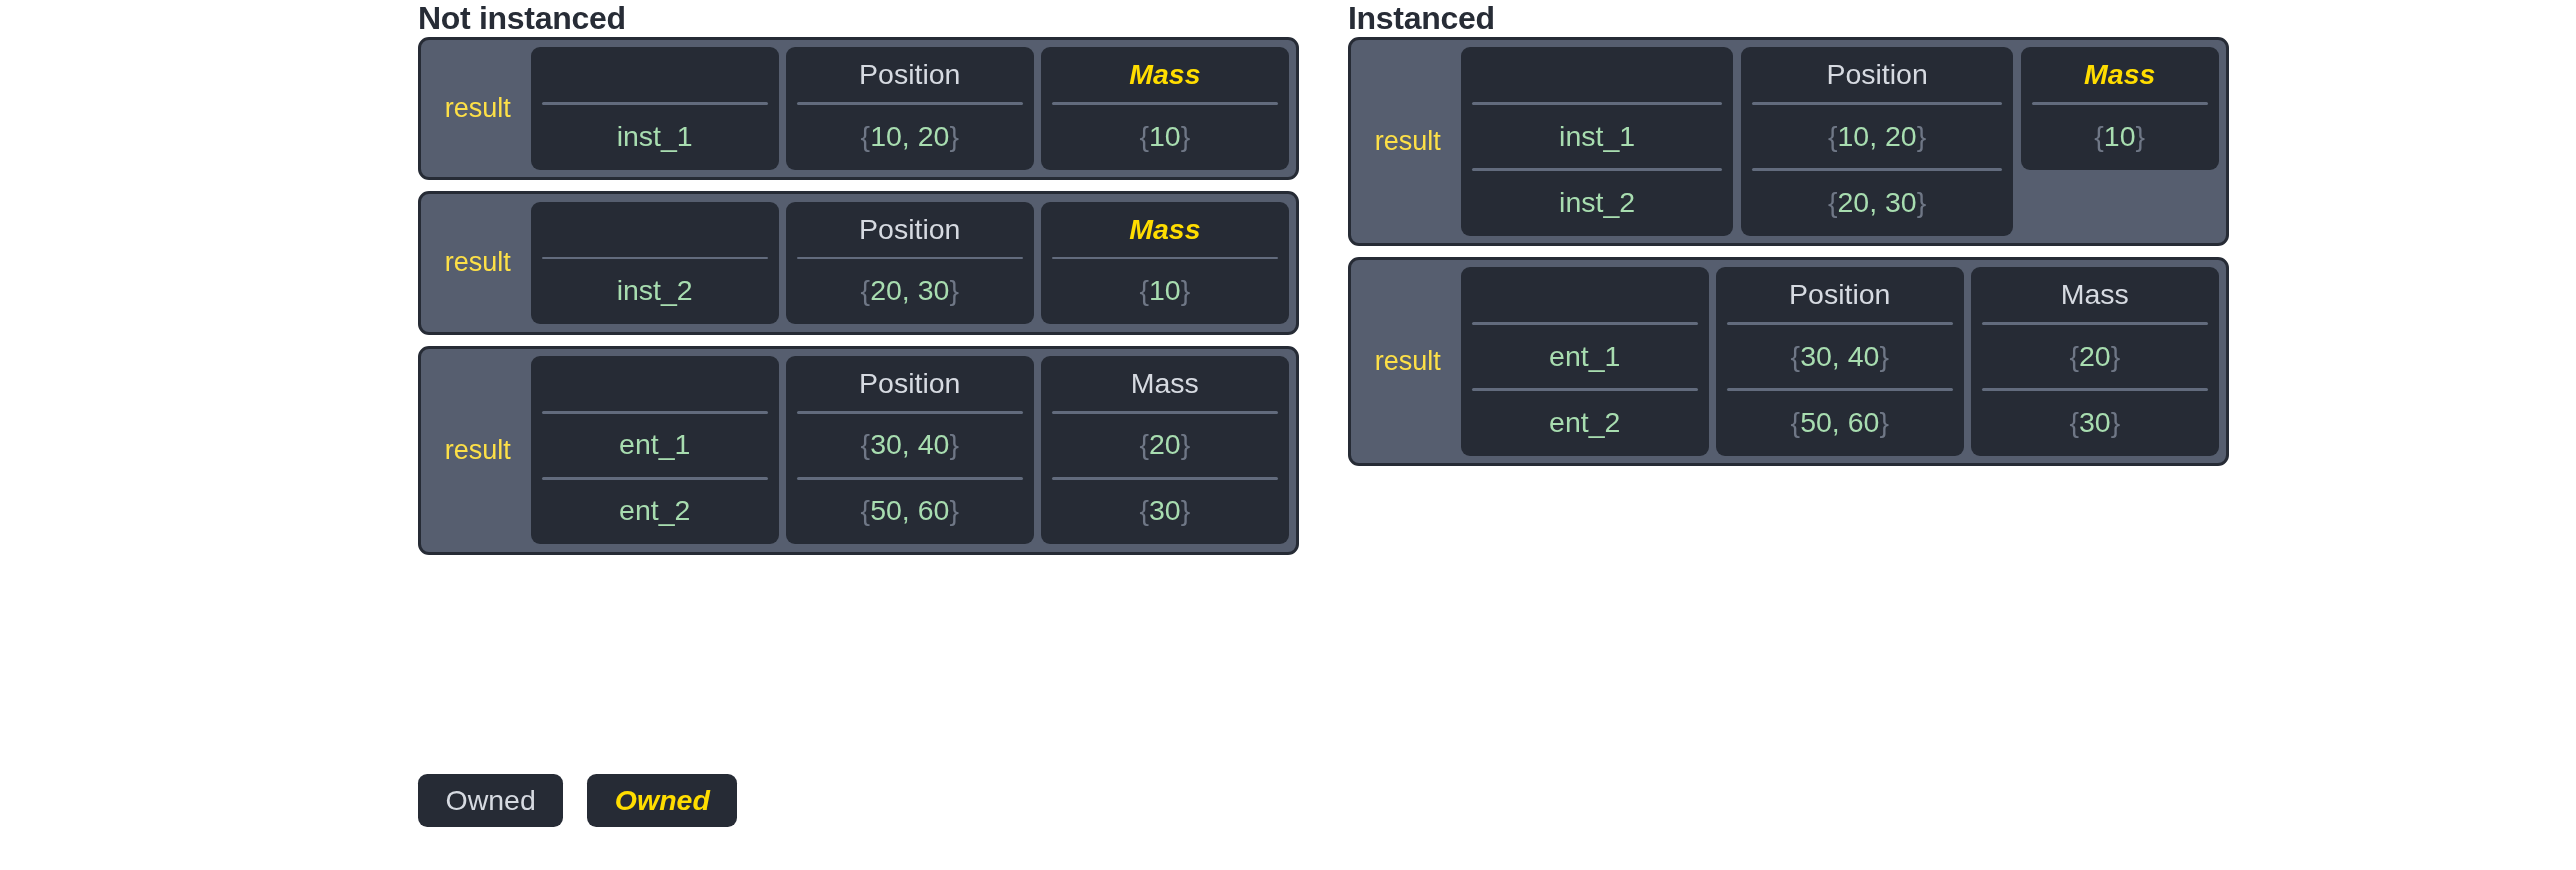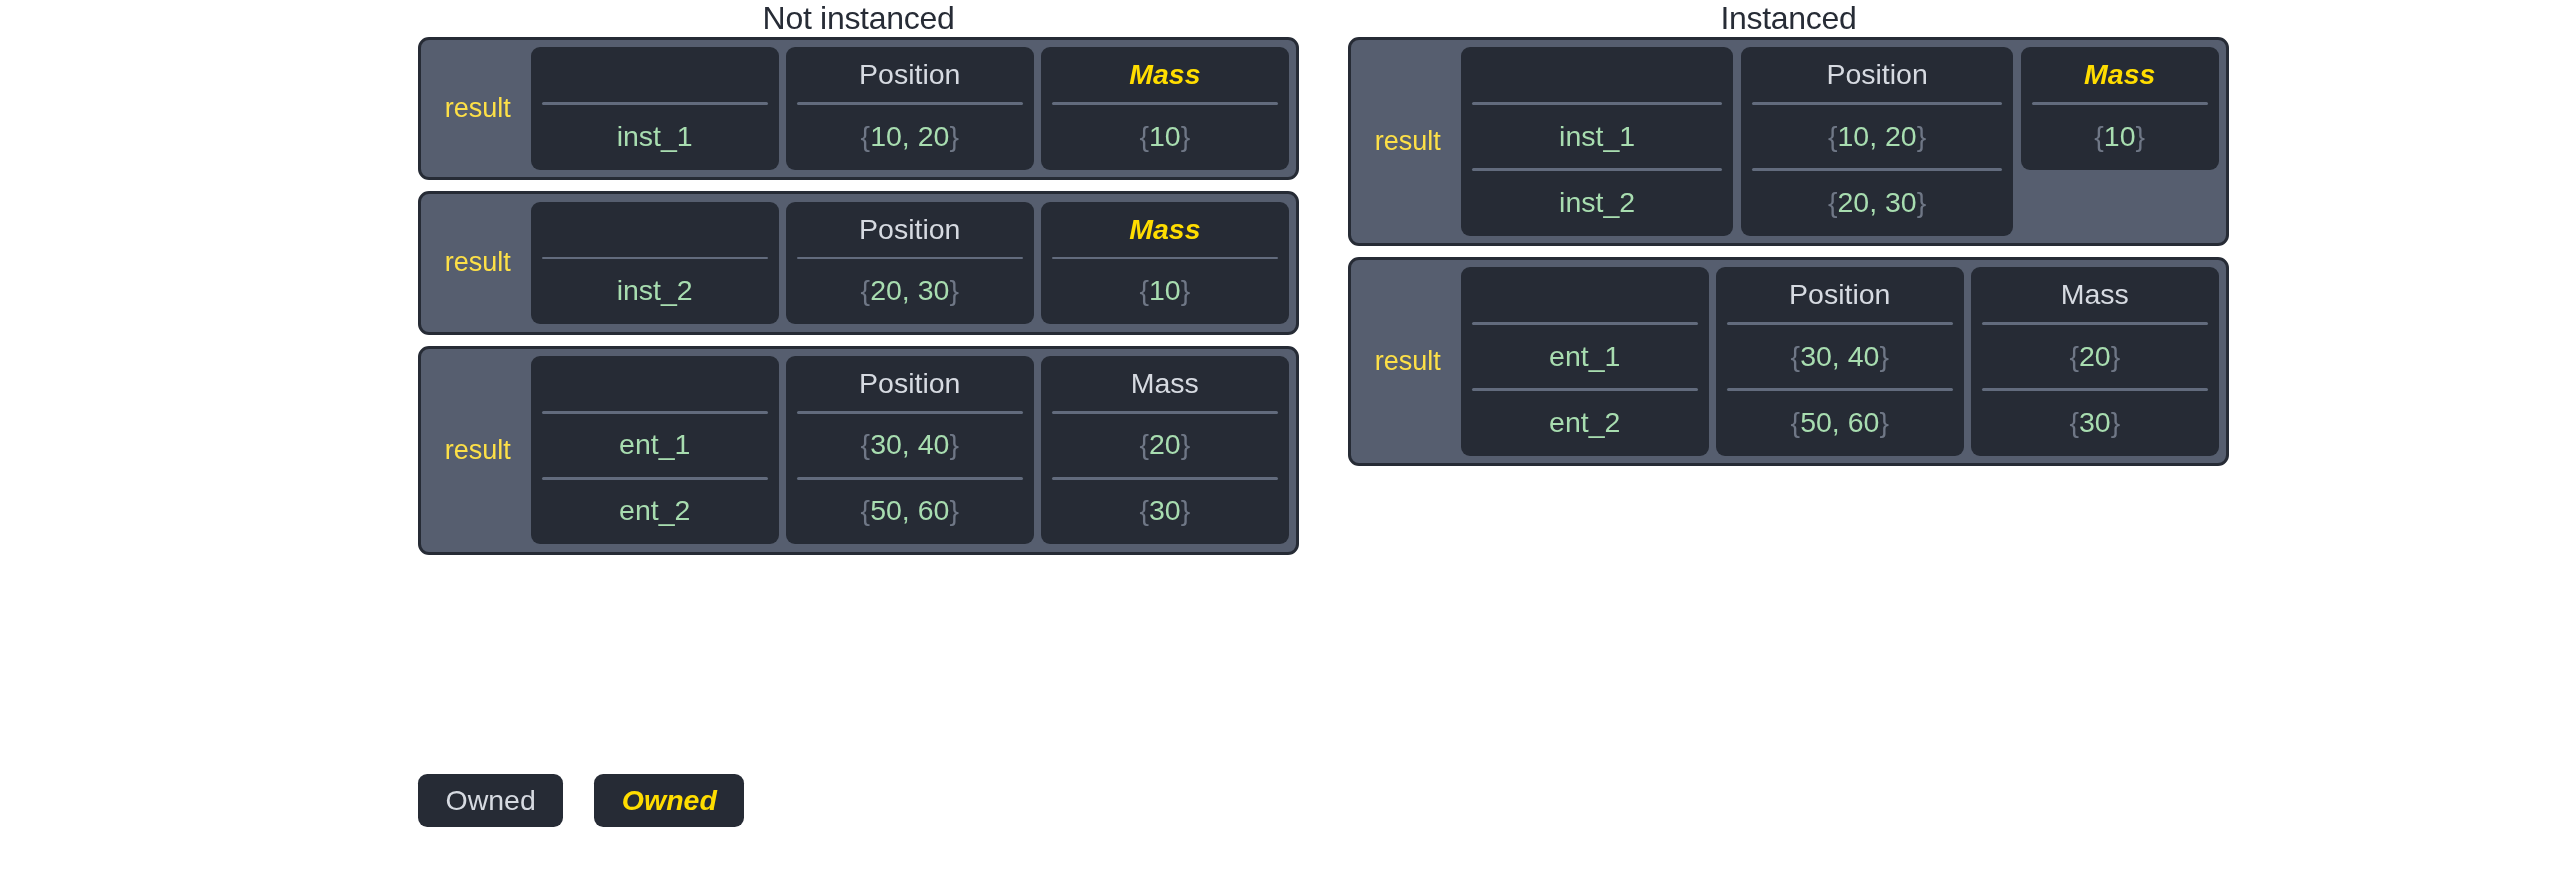--- a/index.html
+++ b/index.html
@@ -24,23 +24,23 @@
   
   .col {
     position: absolute;
     top: 0;
   }
   .col-left  { left: 418px;  width: 881px; }
   .col-right { left: 1336px; width: 881px; padding-left: 12px; }
 
   .col-title {
     font-size: 32px;
-    font-weight: normal;
+    font-weight: bold;
     color: #272c36;
-    text-align: center;
+    text-align: left;
     height: 37px;
     line-height: 37px;
     letter-spacing: -0.3px;
   }
 
   
   .group {
     background: #565e6f;
     border: 3.7px solid #262b35;
     border-radius: 11px;
@@ -117,21 +117,21 @@
   }
 
   .brace { color: #6f7786; }
 
   
   .legend {
     position: absolute;
     left: 418px;
     top: 774px;
     display: flex;
-    gap: 31px;
+    gap: 24px;
   }
   .badge {
     background: #262b35;
     border-radius: 9.2px;
     height: 53px;
     display: flex;
     align-items: center;
     justify-content: center;
     padding: 0 27.5px;
     font-size: 28.5px;

